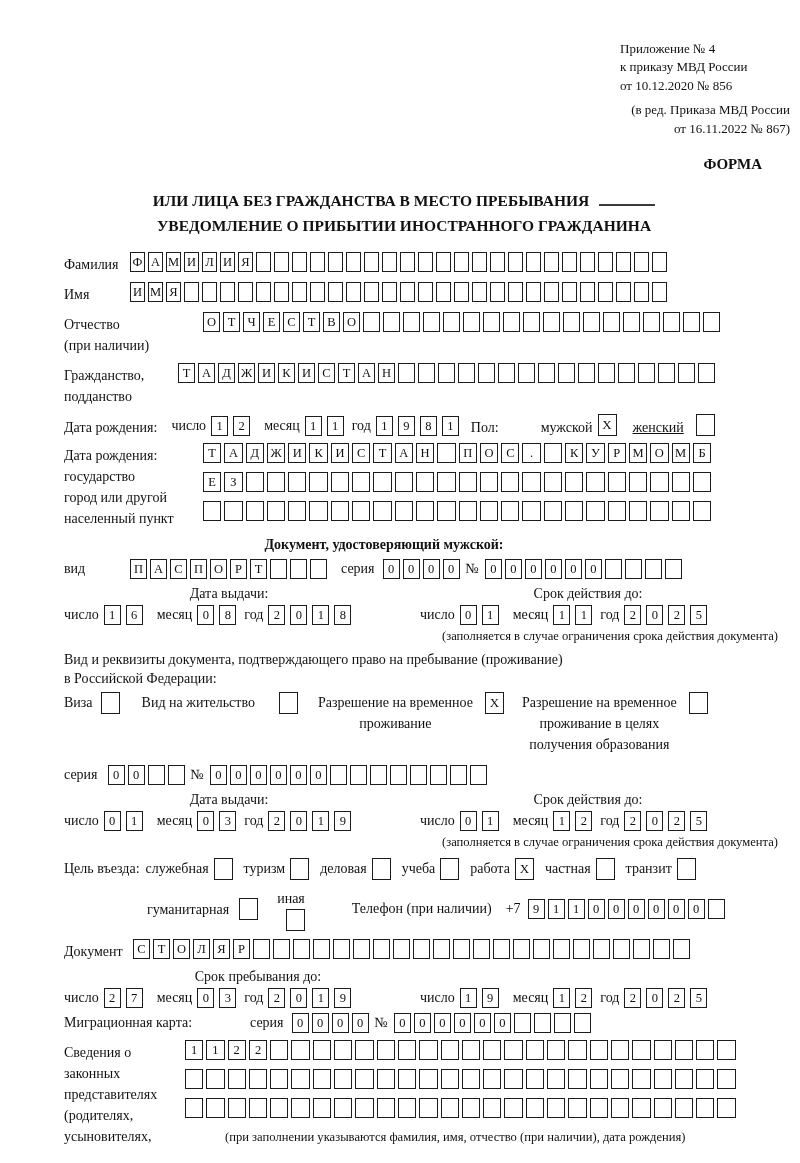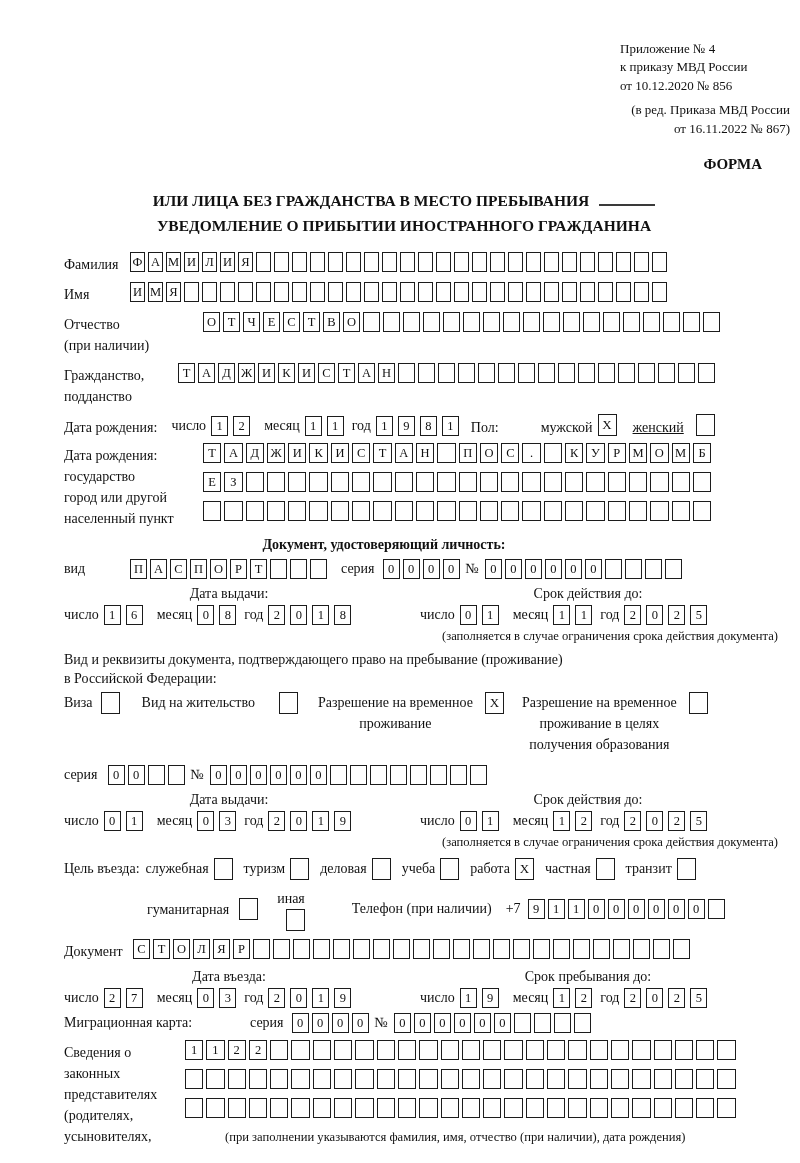--- a/index.html
+++ b/index.html
@@ -359,21 +359,21 @@
             <span class="box"></span>
             <span class="box"></span>
             <span class="box"></span>
             <span class="box"></span>
             <span class="box"></span>
             <span class="box"></span>
           </div>
       </div>
     </div>
 
-    <div class="hdr-doc">Документ, удостоверяющий личность:</div>
+    <div class="hdr-doc">Документ, удостоверяющий мужской:</div>
     <div class="row" style="align-items:center;">
       <span class="w66">вид</span>
       <span class="boxes n26">
           <span class="box">П</span>
           <span class="box">А</span>
           <span class="box">С</span>
           <span class="box">П</span>
           <span class="box">О</span>
           <span class="box">Р</span>
           <span class="box">Т</span>
@@ -687,21 +687,20 @@
           <span class="box"></span>
           <span class="box"></span>
           <span class="box"></span>
           <span class="box"></span>
           <span class="box"></span>
           <span class="box"></span>
         </div>
     </div>
 
     <div class="dhdr">
-      <div class="l">Дата въезда:</div>
       <div class="r">Срок пребывания до:</div>
     </div>
     <div class="drow">
       <div class="l">
         <span class="dgrp">
             <span class="dlbl">число</span>
             <span class="boxes">
               <span class="box">2</span>
               <span class="box">7</span>
             </span>

